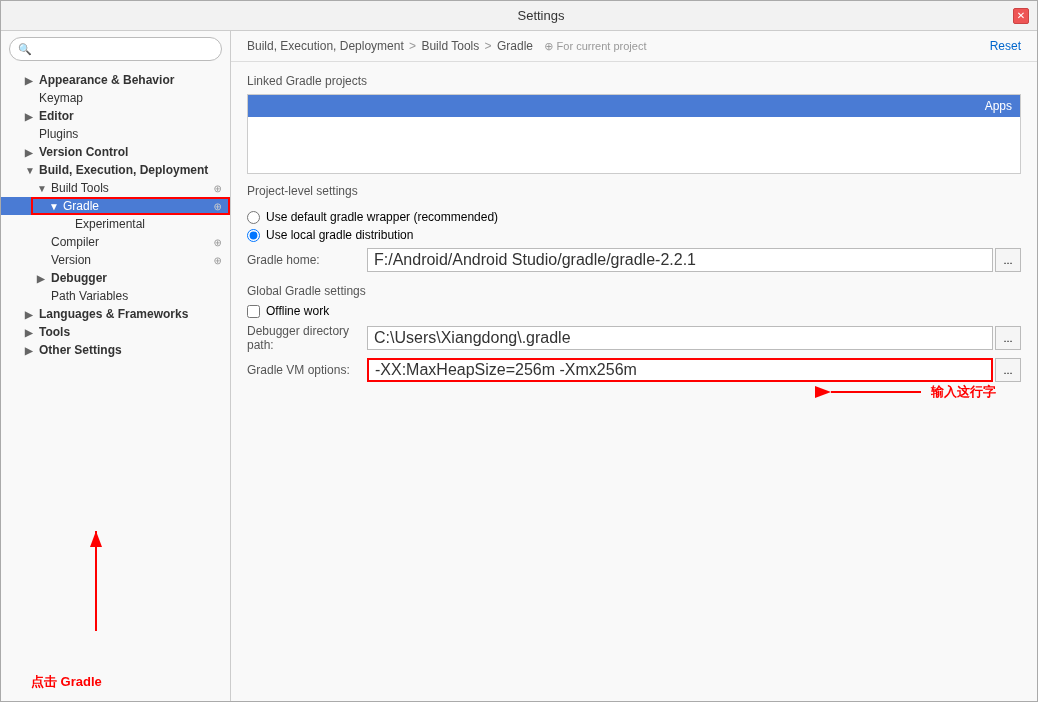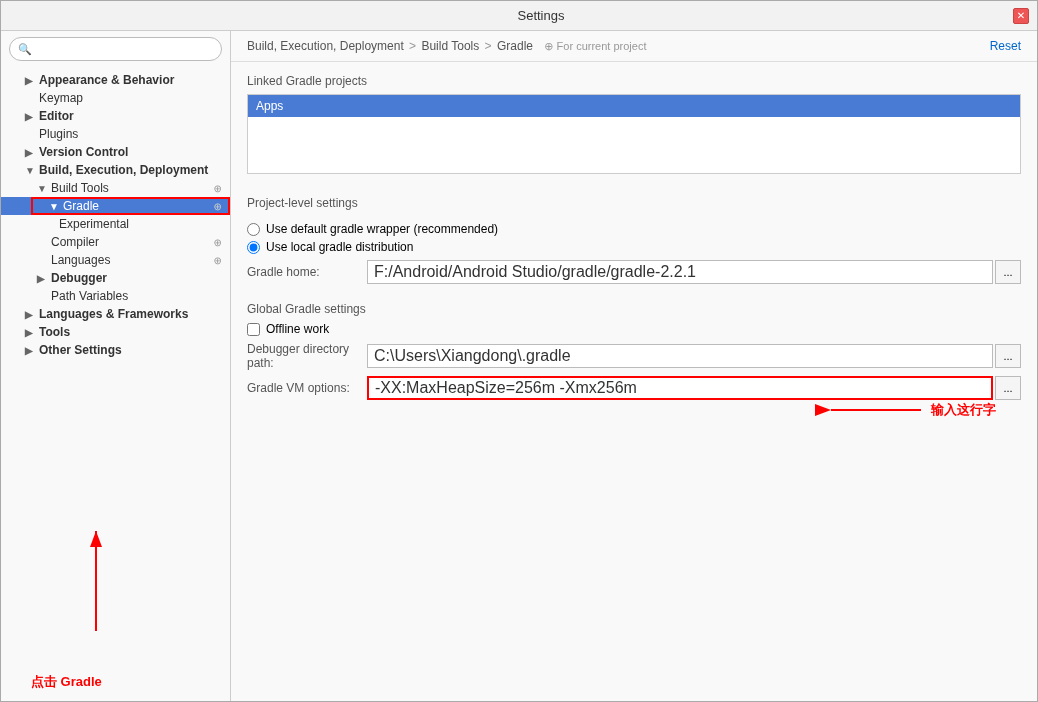--- a/index.html
+++ b/index.html
@@ -117,21 +117,21 @@
       margin-left: auto;
       font-size: 10px;
       color: #999;
     }
     .nav-item.selected .icon-sm {
       color: #ccc;
     }
     .nav-indent-1 { padding-left: 24px; }
     .nav-indent-2 { padding-left: 36px; }
     .nav-indent-3 { padding-left: 48px; }
-    .nav-indent-4 { padding-left: 44px; }
+    .nav-indent-4 { padding-left: 60px; }
 
     .content-panel {
       flex: 1;
       display: flex;
       flex-direction: column;
       overflow: hidden;
     }
     .content-header {
       padding: 8px 16px;
       border-bottom: 1px solid #ddd;
@@ -169,21 +169,22 @@
       color: #555;
       margin-bottom: 6px;
       margin-top: 10px;
     }
     .section-label:first-child { margin-top: 0; }
     .linked-projects-list {
       border: 1px solid #ccc;
       background: white;
       height: 80px;
       overflow-y: auto;
-      margin-bottom: 22px;
+      margin-bottom: 10px;
+      text-align: right;
     }
     .list-item-selected {
       background: #4a7bd4;
       color: white;
       padding: 4px 8px;
       font-size: 12px;
     }
     .project-level-section {
       margin-top: 12px;
       margin-bottom: 12px;
@@ -231,21 +232,21 @@
       background: #f5f5f5;
       cursor: pointer;
       display: flex;
       align-items: center;
       justify-content: center;
       font-size: 11px;
       margin-left: 2px;
       flex-shrink: 0;
     }
     .global-section {
-      margin-top: 18px;
+      margin-top: 12px;
     }
     .checkbox-option {
       display: flex;
       align-items: center;
       margin: 4px 0;
       font-size: 12px;
     }
     .checkbox-option input[type=checkbox] {
       margin-right: 6px;
     }
@@ -349,21 +350,21 @@
           <span class="arrow"></span>
           <span>Experimental</span>
         </div>
         <div class="nav-item nav-indent-2">
           <span class="arrow"></span>
           <span>Compiler</span>
           <span class="icon-sm">⊕</span>
         </div>
         <div class="nav-item nav-indent-2">
           <span class="arrow"></span>
-          <span>Languages</span>
+          <span>Version</span>
           <span class="icon-sm">⊕</span>
         </div>
         <div class="nav-item bold nav-indent-2">
           <span class="arrow">▶</span>
           <span>Debugger</span>
         </div>
         <div class="nav-item nav-indent-2">
           <span class="arrow"></span>
           <span>Path Variables</span>
         </div>

